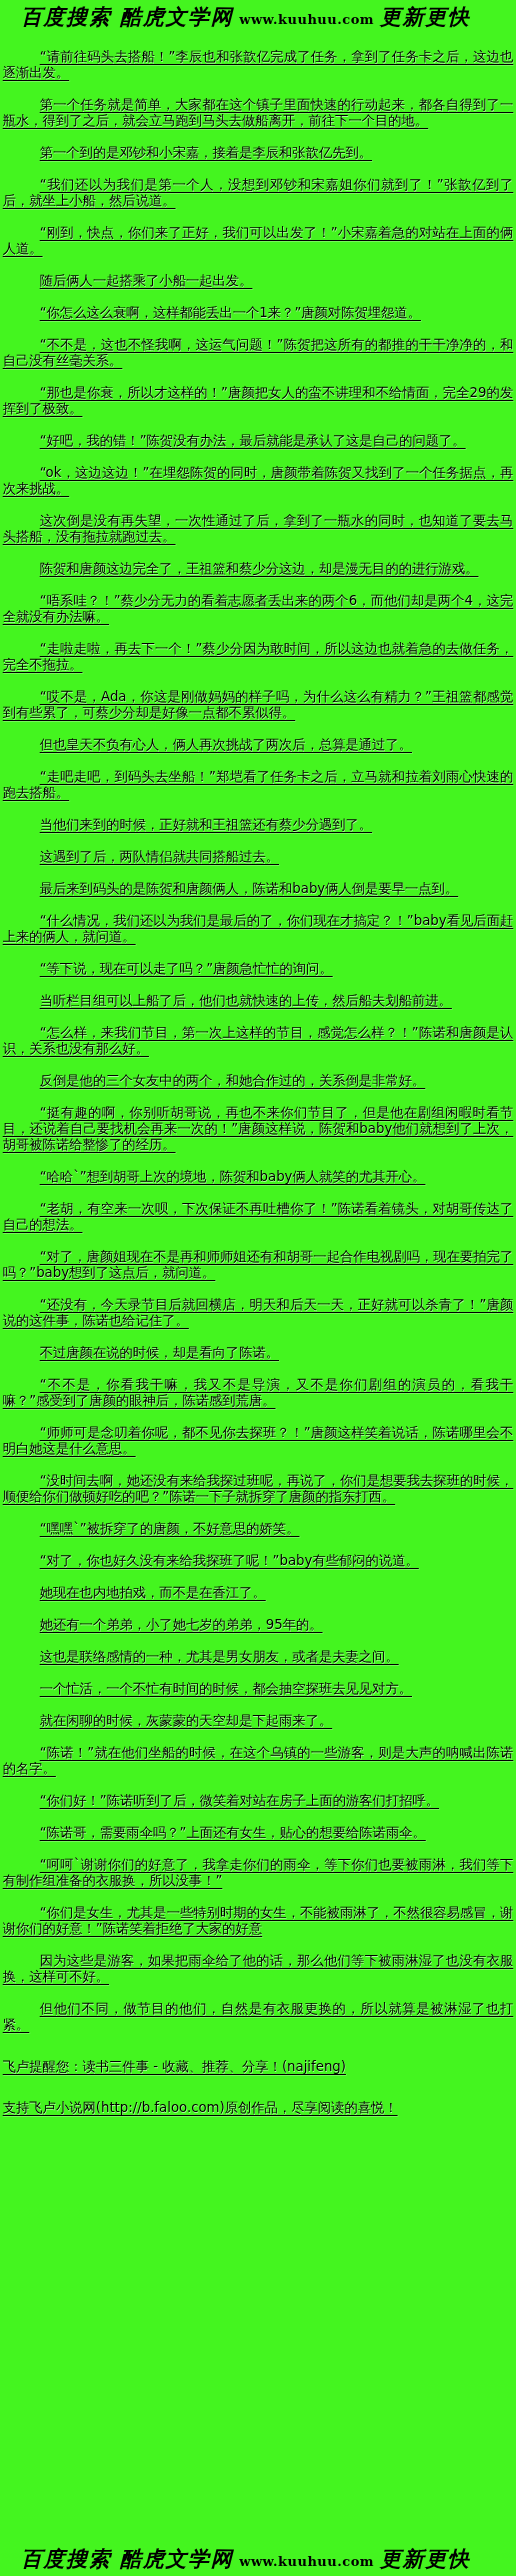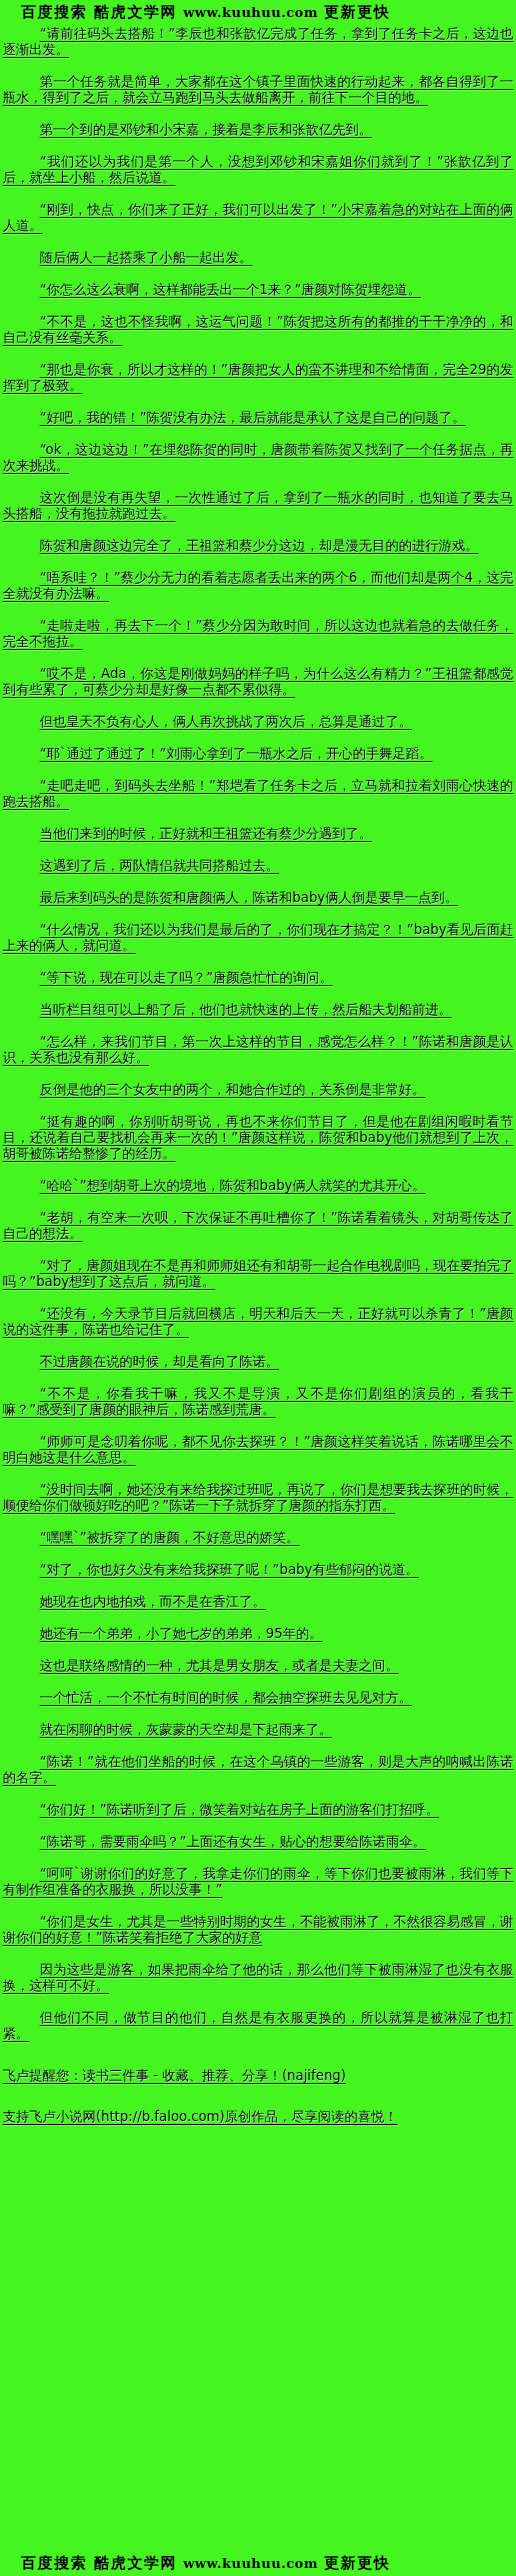--- a/index.html
+++ b/index.html
@@ -17,22 +17,23 @@
     color: #000;
   }
   .banner-top { padding-top: 3.2px; }
   .banner-bottom {
     position: absolute;
     left: 0;
     bottom: 3.2px;
   }
   .brand-cn, .brand-tagline {
     font-family: "DejaVu Serif", serif;
+    font-style: italic;
     font-weight: 900;
-    font-size: 15px;
+    font-size: 21px;
     letter-spacing: 1.6px;
   }
   .brand-url {
     font-family: "DejaVu Serif", serif;
     font-style: normal;
     font-weight: bold;
     font-size: 13px;
     letter-spacing: 0.5px;
     margin: 0 3.2px;
   }
@@ -45,21 +46,21 @@
     line-height: 16px;
     color: #000;
     text-align: justify;
     text-indent: 37px;
     text-decoration: underline;
     text-decoration-thickness: 0.5px;
     text-underline-offset: 2.7px;
     text-shadow: 0.5px 0.5px 0 rgba(255,255,255,0.55);
     word-break: break-all;
   }
-  p.para.first { margin-top: 2px; }
+  p.para.first { margin-top: 16px; }
   p.para.notice {
     text-indent: 0;
     margin-top: 25.5px;
   }
 </style>
 </head>
 <body>
 
 <div class="banner banner-top">
   <span class="brand-cn">百度搜索 酷虎文学网</span>
@@ -79,21 +80,20 @@
       <p class="para">“不不是，这也不怪我啊，这运气问题！”陈贺把这所有的都推的干干净净的，和自己没有丝毫关系。</p>
       <p class="para">“那也是你衰，所以才这样的！”唐颜把女人的蛮不讲理和不给情面，完全29的发挥到了极致。</p>
       <p class="para">“好吧，我的错！”陈贺没有办法，最后就能是承认了这是自己的问题了。</p>
       <p class="para">“ok，这边这边！”在埋怨陈贺的同时，唐颜带着陈贺又找到了一个任务据点，再次来挑战。</p>
       <p class="para">这次倒是没有再失望，一次性通过了后，拿到了一瓶水的同时，也知道了要去马头搭船，没有拖拉就跑过去。</p>
       <p class="para">陈贺和唐颜这边完全了，王祖篮和蔡少分这边，却是漫无目的的进行游戏。</p>
       <p class="para">“唔系哇？！”蔡少分无力的看着志愿者丢出来的两个6，而他们却是两个4，这完全就没有办法嘛。</p>
       <p class="para">“走啦走啦，再去下一个！”蔡少分因为敢时间，所以这边也就着急的去做任务，完全不拖拉。</p>
       <p class="para">“哎不是，Ada，你这是刚做妈妈的样子吗，为什么这么有精力？”王祖篮都感觉到有些累了，可蔡少分却是好像一点都不累似得。</p>
       <p class="para">但也皇天不负有心人，俩人再次挑战了两次后，总算是通过了。</p>
-      <p class="para">“耶`通过了通过了！”刘雨心拿到了一瓶水之后，开心的手舞足蹈。</p>
       <p class="para">“走吧走吧，到码头去坐船！”郑垲看了任务卡之后，立马就和拉着刘雨心快速的跑去搭船。</p>
       <p class="para">当他们来到的时候，正好就和王祖篮还有蔡少分遇到了。</p>
       <p class="para">这遇到了后，两队情侣就共同搭船过去。</p>
       <p class="para">最后来到码头的是陈贺和唐颜俩人，陈诺和baby俩人倒是要早一点到。</p>
       <p class="para">“什么情况，我们还以为我们是最后的了，你们现在才搞定？！”baby看见后面赶上来的俩人，就问道。</p>
       <p class="para">“等下说，现在可以走了吗？”唐颜急忙忙的询问。</p>
       <p class="para">当听栏目组可以上船了后，他们也就快速的上传，然后船夫划船前进。</p>
       <p class="para">“怎么样，来我们节目，第一次上这样的节目，感觉怎么样？！”陈诺和唐颜是认识，关系也没有那么好。</p>
       <p class="para">反倒是他的三个女友中的两个，和她合作过的，关系倒是非常好。</p>
       <p class="para">“挺有趣的啊，你别听胡哥说，再也不来你们节目了，但是他在剧组闲暇时看节目，还说着自己要找机会再来一次的！”唐颜这样说，陈贺和baby他们就想到了上次，胡哥被陈诺给整惨了的经历。</p>

